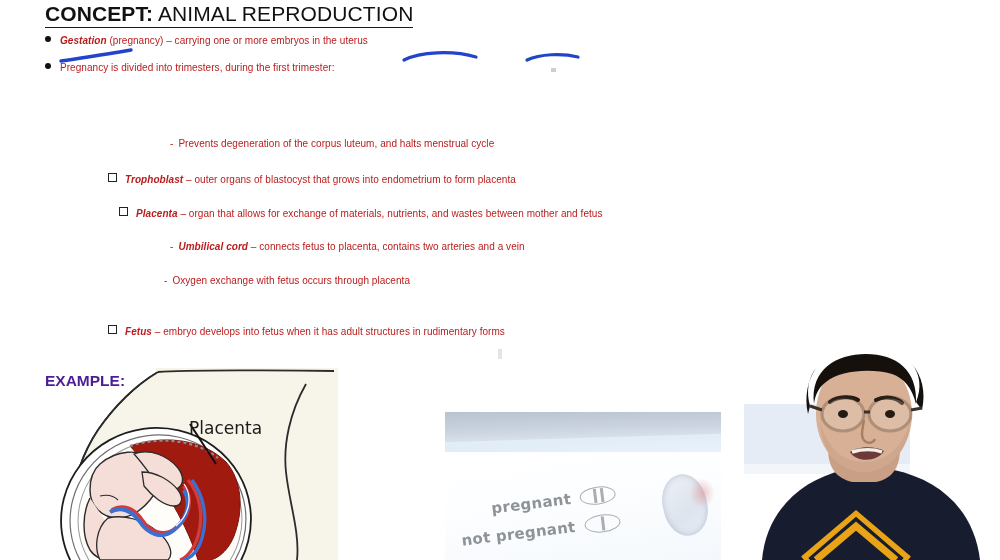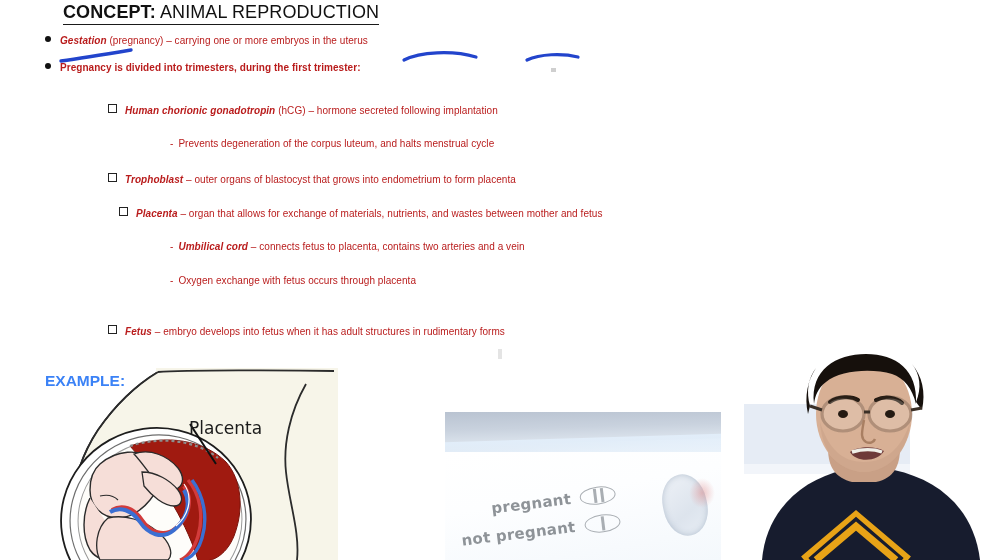--- a/index.html
+++ b/index.html
@@ -8,22 +8,22 @@
     background:#ffffff;
     font-family:"Liberation Sans","DejaVu Sans",sans-serif;
     color:#111111;
     overflow:hidden;
     position:relative;
   }
   #slide{position:absolute;left:0;top:0;width:1000px;height:560px;overflow:hidden;background:#fff;}
 
   
   .concept-line{
-    position:absolute;left:63px;top:2px;
-    font-size:18px;letter-spacing:.1px;white-space:nowrap;
+    position:absolute;left:45px;top:2px;
+    font-size:21px;letter-spacing:.1px;white-space:nowrap;
   }
   .concept-line .u{
     border-bottom:1.6px solid #1a1a1a;padding-bottom:1px;display:inline-block;
   }
   .concept-line .b{font-weight:bold;}
 
   
   .ln{position:absolute;white-space:nowrap;font-size:10px;color:#b91c1c;letter-spacing:.05px;}
   .ln .bi{font-weight:bold;font-style:italic;}
   .ln .sq{
@@ -35,21 +35,21 @@
     background:#111;margin-right:9px;vertical-align:2px;
   }
   .ln .dash{display:inline-block;margin-right:5px;}
 
   
   .pen{position:absolute;pointer-events:none;}
 
   
   .example-label{
     position:absolute;left:45px;top:372px;
-    font-size:15.5px;font-weight:bold;color:#3b82f6;
+    font-size:15.5px;font-weight:bold;color:#4c1d95;
   }
 
   
   #diagram{position:absolute;left:38px;top:368px;width:300px;height:192px;}
   .plac-label{
     position:absolute;left:189px;top:418px;
     font-size:17px;color:#1b1b1b;
     font-family:"DejaVu Sans","Liberation Sans",sans-serif;
   }
 
@@ -106,45 +106,42 @@
 <div id="slide">
 
   <div class="concept-line">
     <span class="u"><span class="b">CONCEPT:</span><span> ANIMAL REPRODUCTION</span></span>
   </div>
 
   <div class="ln" style="left:45px;top:35px;">
     <span class="dot"></span><span class="bi">Gestation</span><span> (pregnancy) – carrying one or more embryos in the uterus</span>
   </div>
 
-  <div class="ln" style="left:45px;top:62px;font-weight:bold;">
+  <div class="ln" style="left:45px;top:62px;">
     <span class="dot"></span><span>Pregnancy is divided into trimesters, during the first trimester:</span>
   </div>
 
-  <div class="ln" style="left:108px;top:104px;">
-    <span class="sq"></span><span class="bi">Human chorionic gonadotropin</span><span> (hCG) – hormone secreted following implantation</span>
-  </div>
 
   <div class="ln" style="left:170px;top:138px;text-align:center;">
     <span class="dash">-</span><span>Prevents degeneration of the corpus luteum, and halts menstrual cycle</span>
   </div>
 
   <div class="ln" style="left:108px;top:173px;">
     <span class="sq"></span><span class="bi">Trophoblast</span><span> – outer organs of blastocyst that grows into endometrium to form placenta</span>
   </div>
 
   <div class="ln" style="left:108px;top:207px;margin-left:11px;">
     <span class="sq"></span><span class="bi">Placenta</span><span> – organ that allows for exchange of materials, nutrients, and wastes between mother and fetus</span>
   </div>
 
   <div class="ln" style="left:170px;top:241px;text-align:right;">
     <span class="dash">-</span><span class="bi">Umbilical cord</span><span> – connects fetus to placenta, contains two arteries and a vein</span>
   </div>
 
-  <div class="ln" style="left:170px;top:275px;">
+  <div class="ln" style="left:164px;top:275px;">
     <span class="dash">-</span><span>Oxygen exchange with fetus occurs through placenta</span>
   </div>
 
   <div class="ln" style="left:108px;top:309px;margin-top:16px;">
     <span class="sq"></span><span class="bi">Fetus</span><span> – embryo develops into fetus when it has adult structures in rudimentary forms</span>
   </div>
 
 
   <div style="position:absolute;left:551px;top:68px;width:5px;height:4px;background:#cfcfcf;"></div>
   <div style="position:absolute;left:498px;top:349px;width:4px;height:10px;background:#e4e4e4;"></div>

